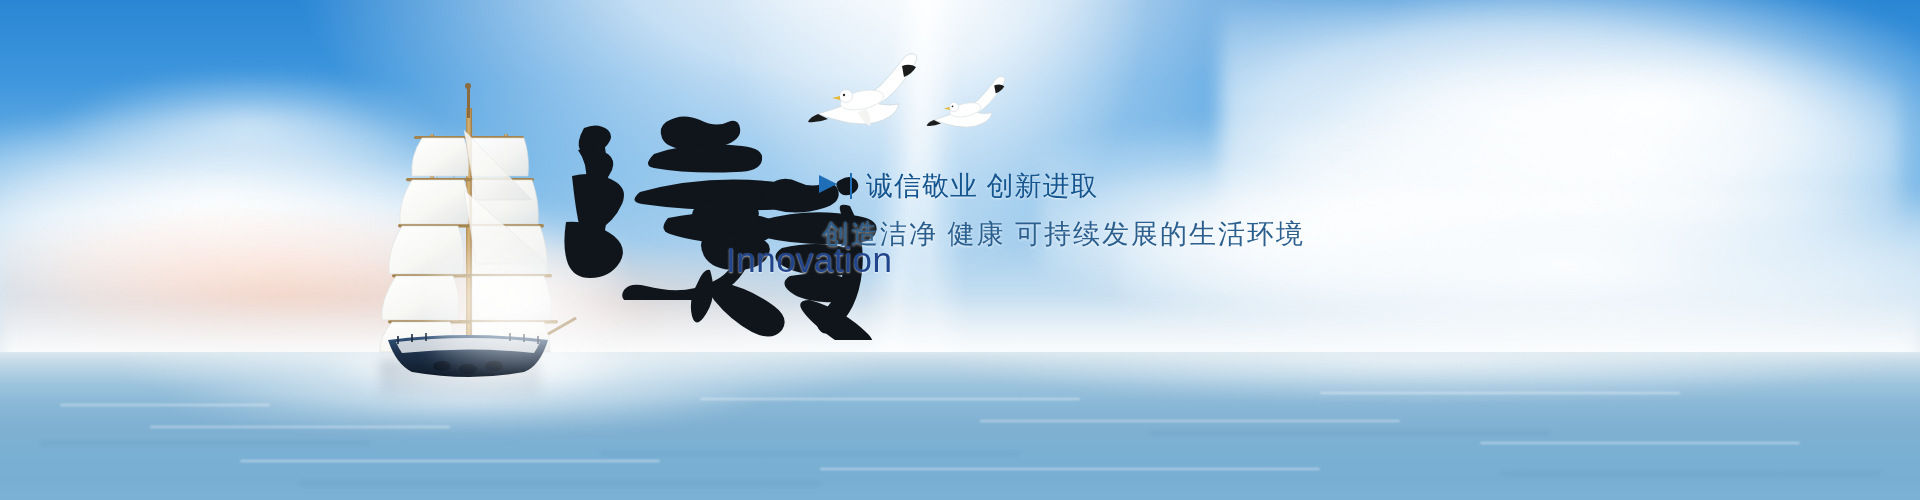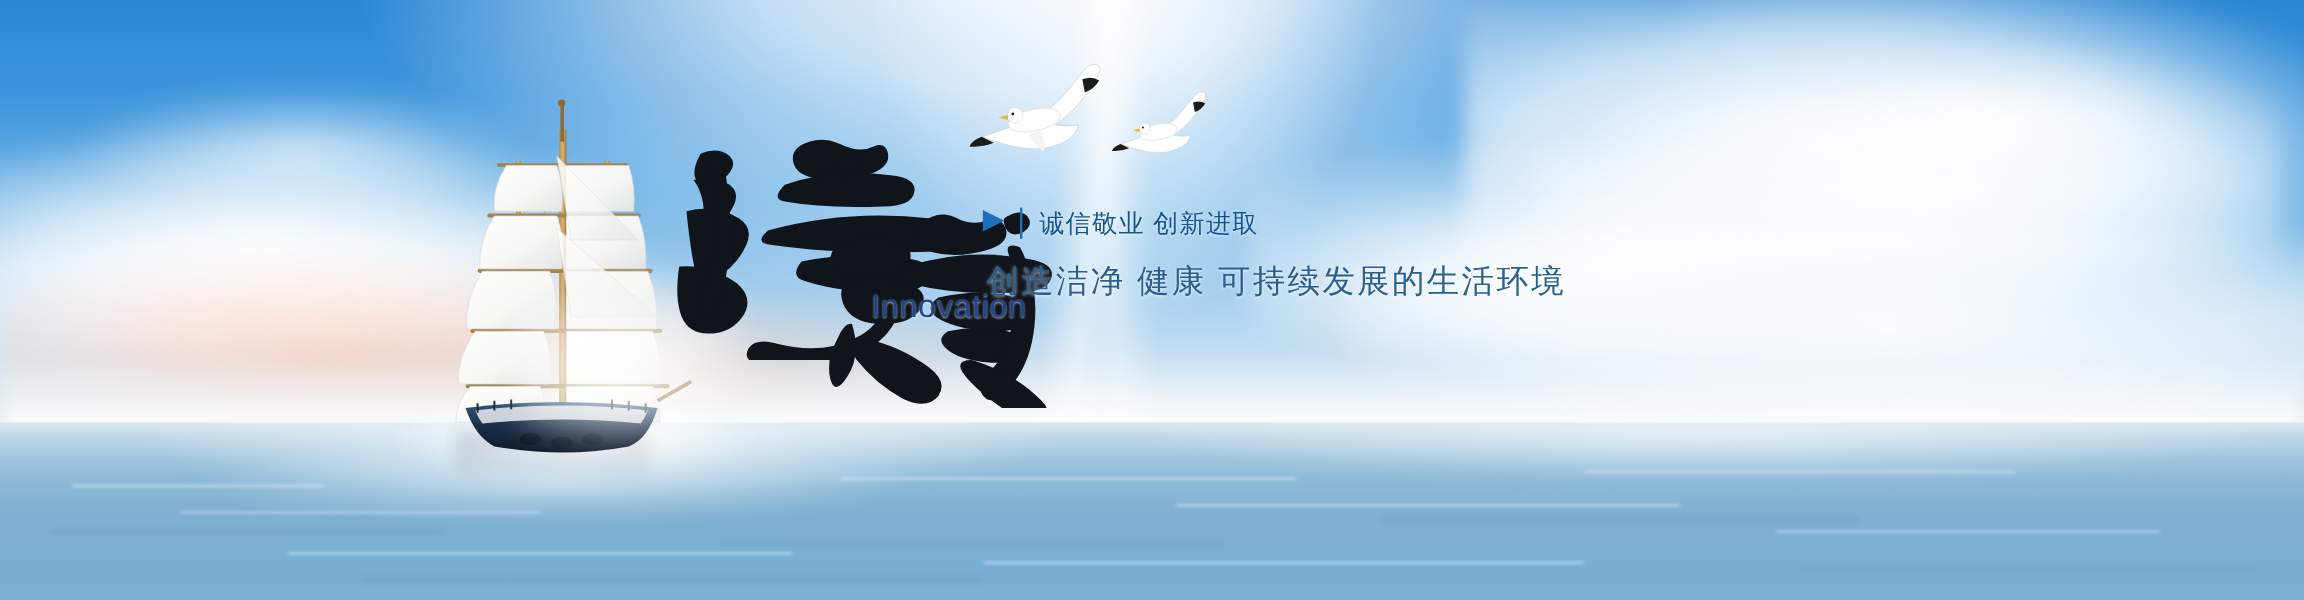--- a/index.html
+++ b/index.html
@@ -134,38 +134,38 @@
   }
   .calli2{
     position:absolute;left:690px;top:170px;width:160px;height:140px;
     pointer-events:none;
   }
 
   
   .innovation{
     position:absolute;left:726px;top:240px;
     font-family:"Liberation Sans","DejaVu Sans",sans-serif;
-    font-size:27px;letter-spacing:.5px;
+    font-size:35px;letter-spacing:.5px;
     color:#21458c;
     text-shadow:0 1px 2px rgba(255,255,255,.7);
     white-space:nowrap;
   }
 
   .sloganWrap{position:absolute;left:816px;top:172px;}
   .line1{
     display:flex;align-items:center;gap:10px;
     height:28px;
   }
   .playIcon{display:block;}
   .divider{
     width:2px;height:26px;background:#1f6fb8;
   }
   .line1text{
     font-family:"Liberation Sans","DejaVu Sans",sans-serif;
-    font-size:21px;color:#14558f;letter-spacing:1px;
+    font-size:27px;color:#14558f;letter-spacing:1px;
     white-space:nowrap;
     text-shadow:0 1px 2px rgba(255,255,255,.65);
     margin-left:4px;
   }
   .line2{
     margin-top:16px;margin-left:6px;
     font-family:"Liberation Sans","DejaVu Sans",sans-serif;
     font-size:27px;color:#2b5f8e;letter-spacing:2px;
     white-space:nowrap;
     text-shadow:0 1px 3px rgba(255,255,255,.75);

